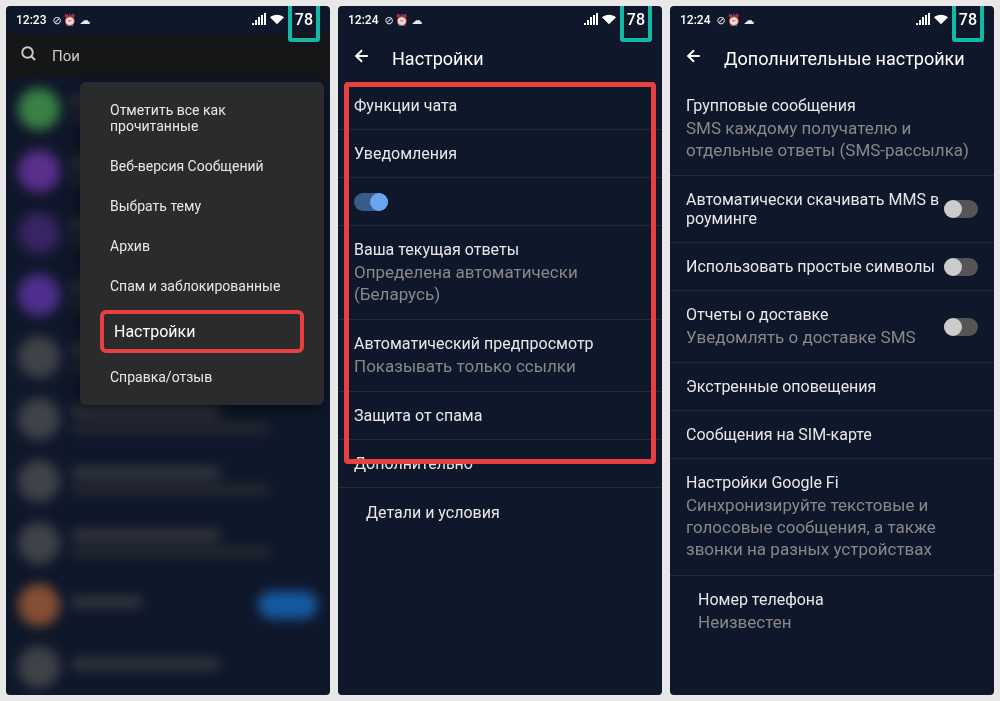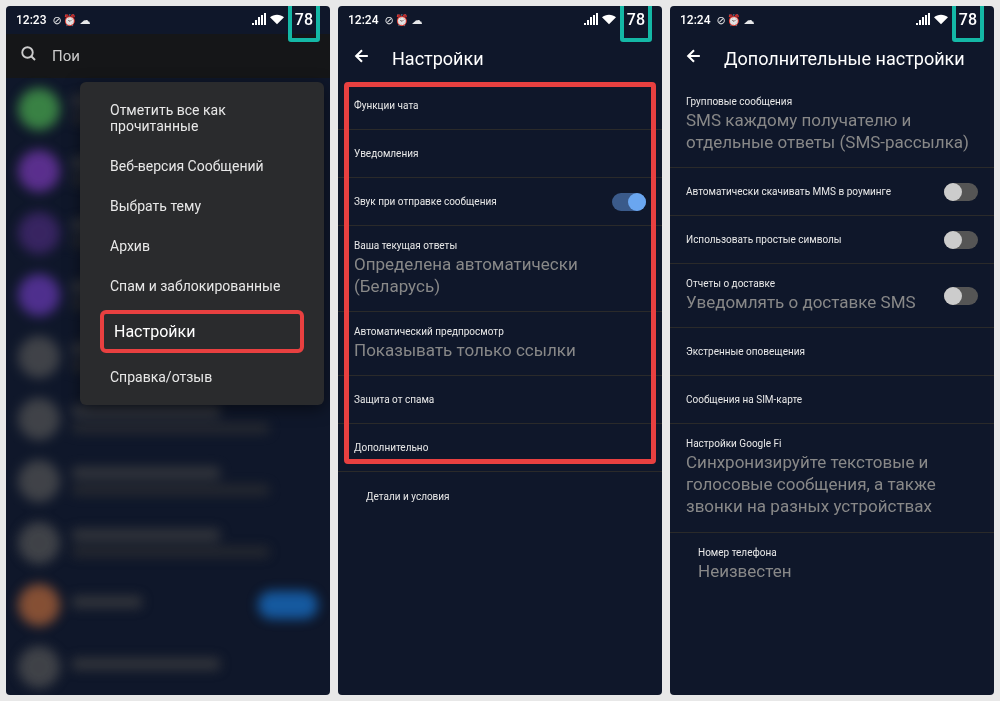--- a/index.html
+++ b/index.html
@@ -111,21 +111,21 @@
     .setting-item {
       padding: 14px 16px;
       border-bottom: 1px solid #2a2a2a;
       display: flex;
       align-items: center;
       justify-content: space-between;
       min-height: 48px;
     }
     .setting-item:last-child { border-bottom: none; padding-left: 28px; }
     .setting-content { flex: 1; }
-    .setting-title { font-size: 10px; color: #e8e8e8; }
+    .setting-title { font-size: 16px; color: #e8e8e8; }
     .setting-sub { font-size: 17px; color: #888; margin-top: 2px; line-height: 1.3; }
     .toggle {
       width: 34px;
       height: 18px;
       border-radius: 10px;
       position: relative;
       flex-shrink: 0;
     }
     .toggle.on { background: #3a5a8a; }
     .toggle.off { background: #555; }
@@ -301,23 +301,20 @@
       <div class="setting-content">
           <div class="setting-title">Функции чата</div>
         </div>
     </div>
     <div class="setting-item">
       <div class="setting-content">
           <div class="setting-title">Уведомления</div>
         </div>
     </div>
     <div class="setting-item">
-      <div class="setting-content">
-          <div class="setting-title">Звук при отправке сообщения</div>
-        </div>
       <div class="toggle on"></div>
     </div>
     <div class="setting-item">
       <div class="setting-content">
         <div class="setting-title">Ваша текущая ответы</div>
         <div class="setting-sub">Определена автоматически (Беларусь)</div>
       </div>
     </div>
     <div class="setting-item">
       <div class="setting-content">

